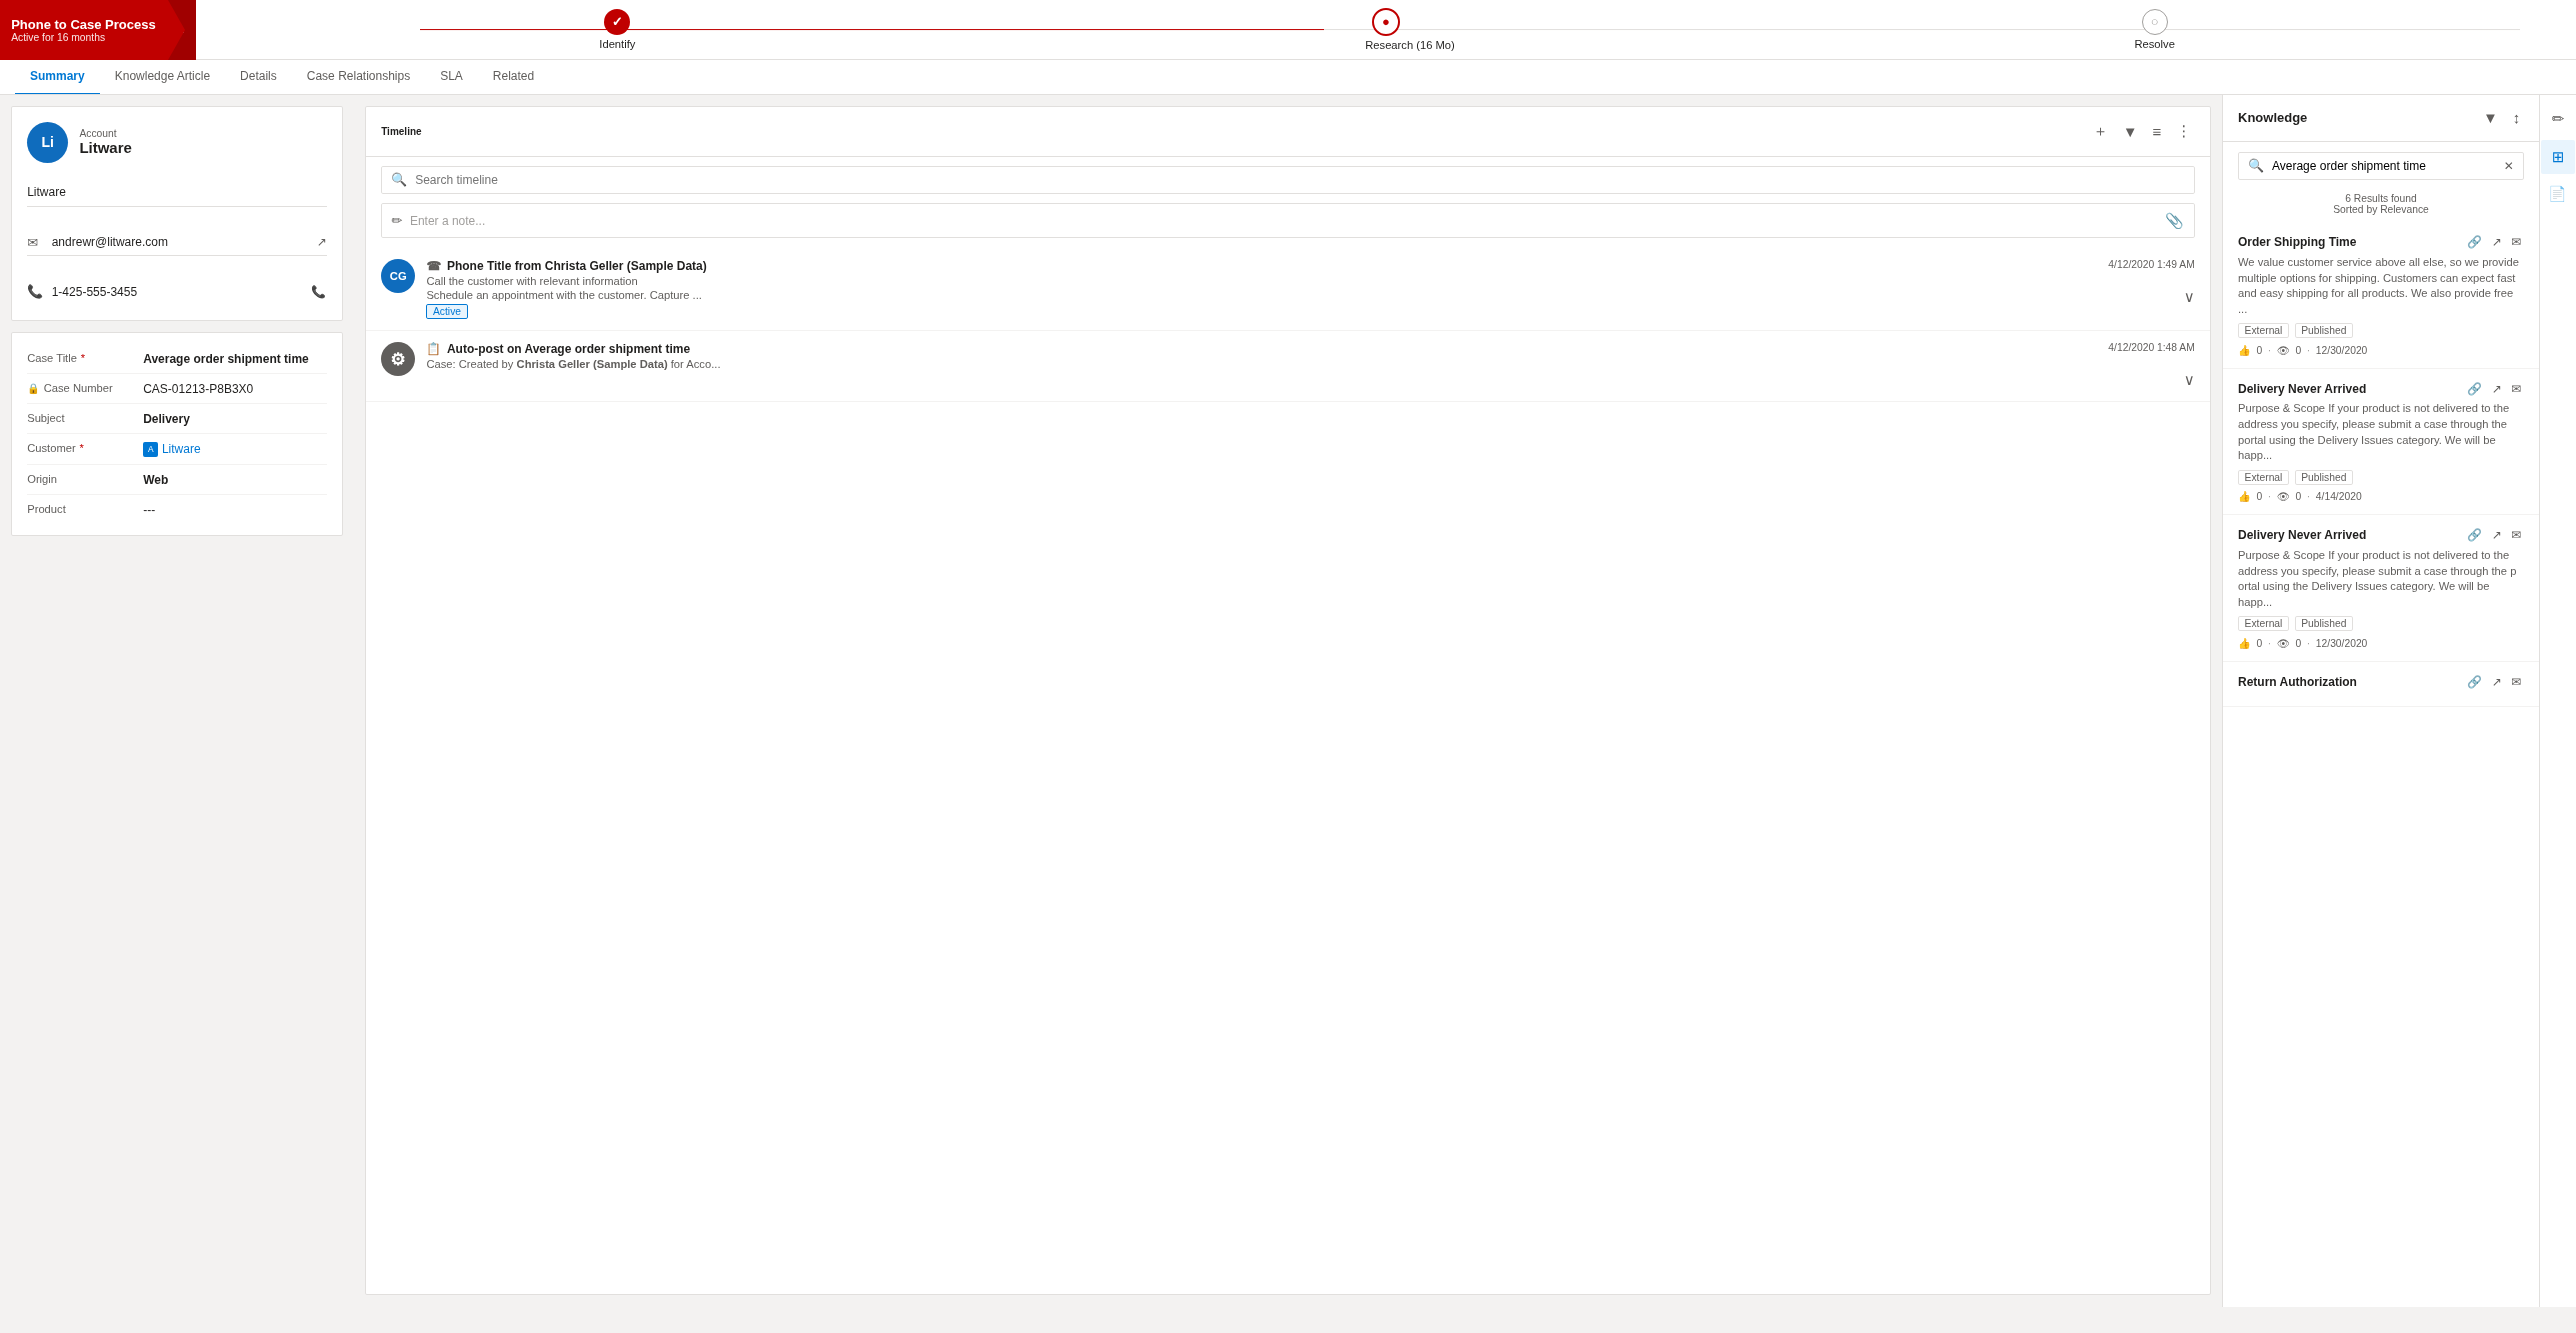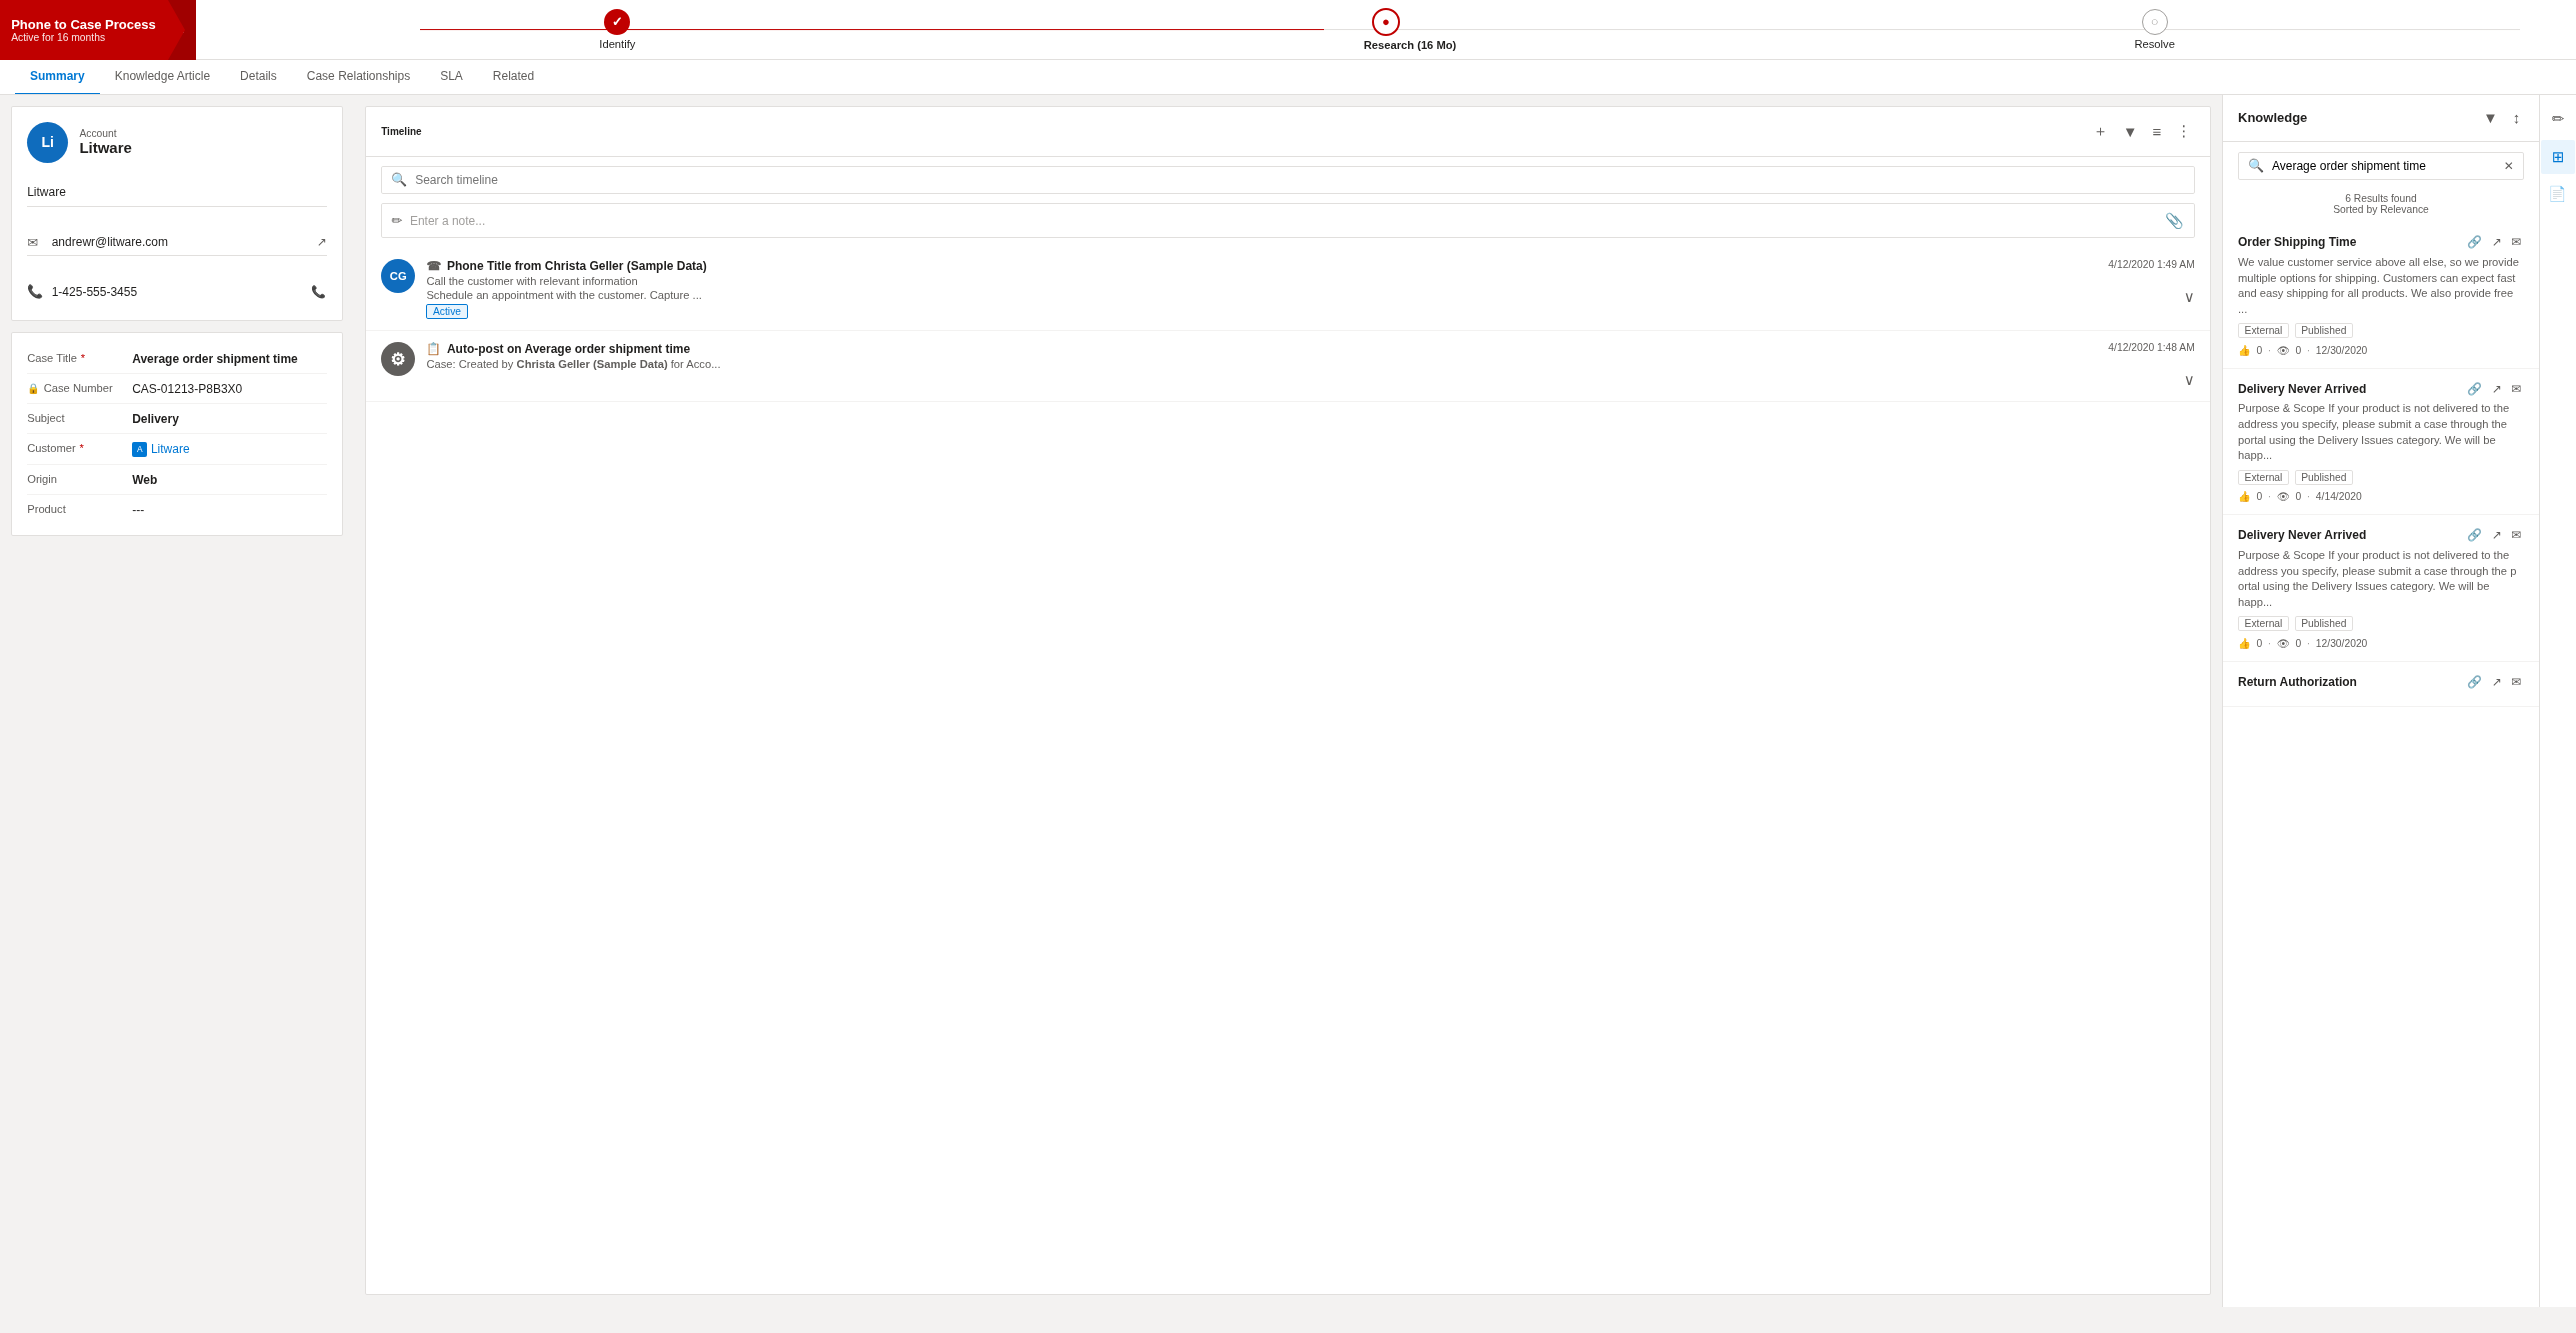--- a/index.html
+++ b/index.html
@@ -94,21 +94,21 @@
       display: flex;
       align-items: center;
       justify-content: center;
       font-size: 13px;
       font-weight: bold;
     }
     .step-circle.completed { background: #c00000; color: #fff; }
     .step-circle.active { background: #fff; border: 2.8px solid #c00000; color: #c00000; width: 28px; height: 28px; }
     .step-circle.inactive { background: #fff; border: 1.9px solid #a19f9d; color: #a19f9d; }
     .step-label { font-size: 11.2px; margin-top: 3.7px; color: #201f1e; }
-    .step-label.active { font-weight: 700; padding-left: 48px; }
+    .step-label.active { font-weight: 400; padding-left: 48px; }
 
     
     .nav-tabs {
       background: #fff;
       display: flex;
       border-bottom: 0.9px solid #e1dfdd;
       padding: 0 15px;
       gap: 0;
     }
     .nav-tab {
@@ -193,21 +193,21 @@
     .contact-value { flex: 1; color: #201f1e; }
     .contact-action { color: #605e5c; font-size: 12px; margin-left: auto; cursor: pointer; }
 
     
     .case-card { padding: 11.2px 15px; }
     .case-row {
       display: flex;
       align-items: flex-start;
       padding: 7.5px 0;
       border-bottom: 0.9px solid #f3f2f1;
-      gap: 2px;
+      gap: 13px;
     }
     .case-row:last-child { border-bottom: none; }
     .case-label {
       width: 103px;
       min-width: 103px;
       color: #605e5c;
       font-size: 11.2px;
       display: flex;
       align-items: center;
       gap: 3.7px;

